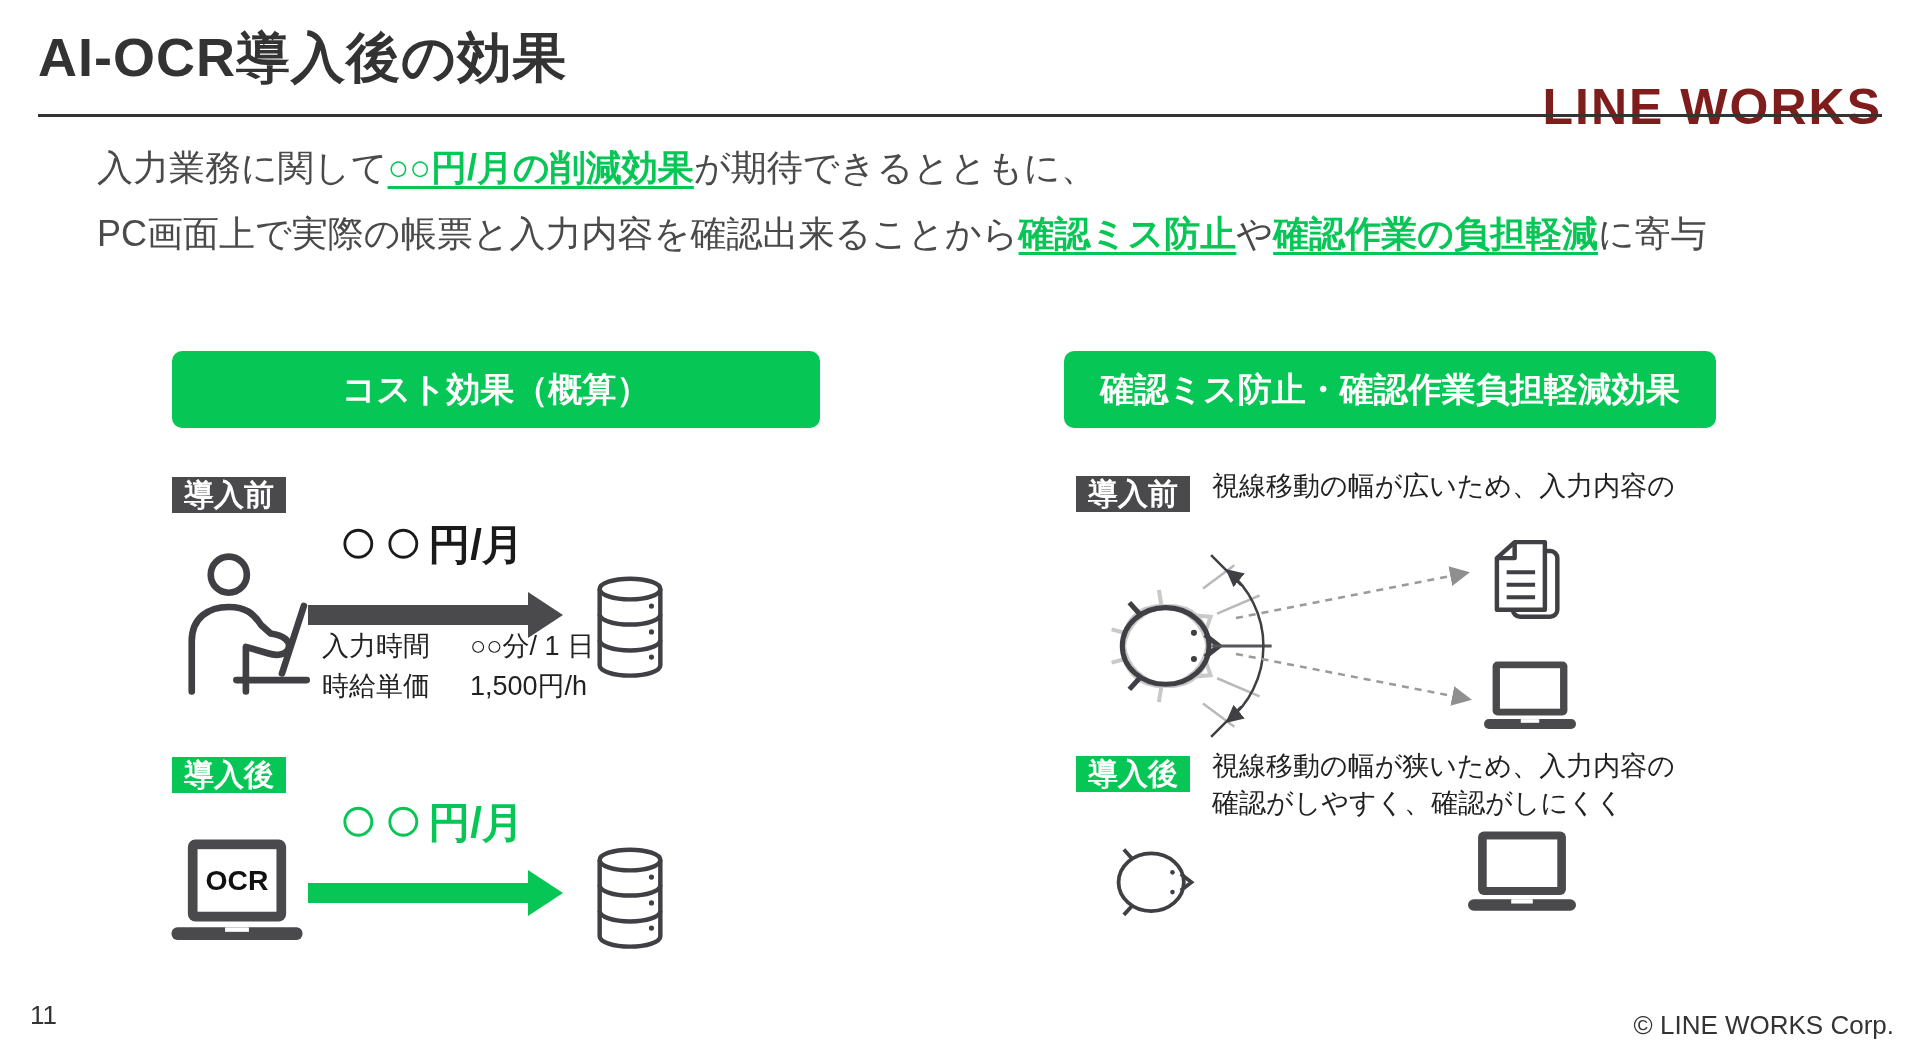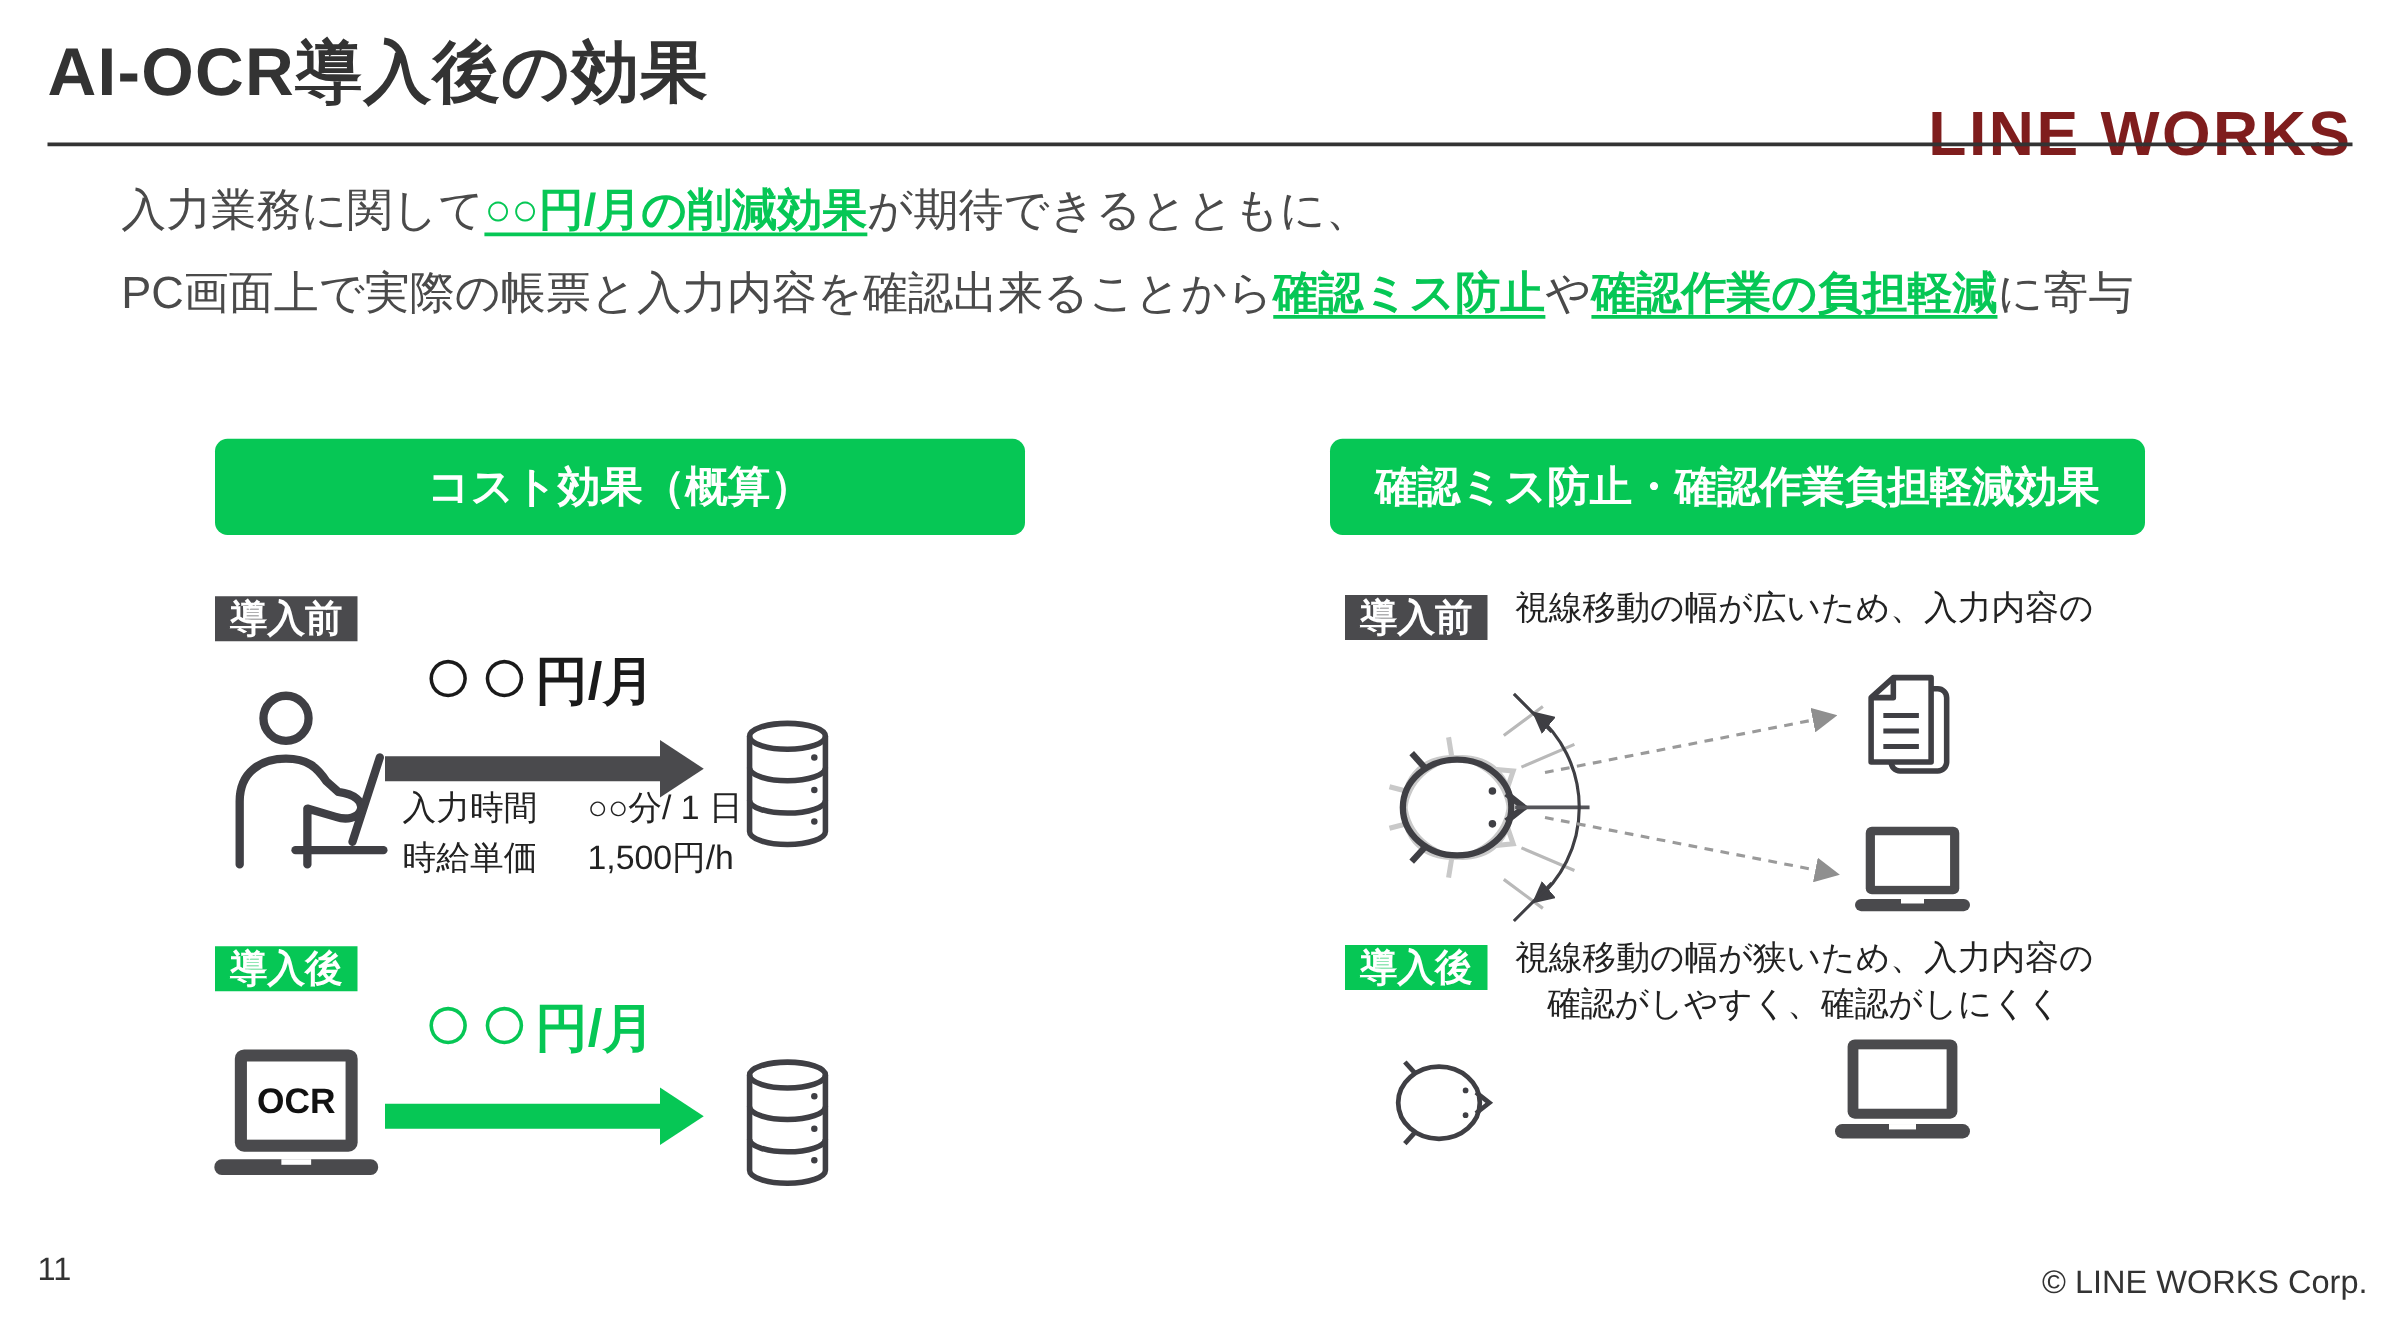--- a/index.html
+++ b/index.html
@@ -31,21 +31,21 @@
   .flow-arrow{position:absolute;width:255px;height:46px;}
   .flow-arrow .shaft{position:absolute;left:0;top:13px;width:220px;height:20px;}
   .flow-arrow .tip{position:absolute;right:0;top:0;width:0;height:0;
                    border-top:23px solid transparent;border-bottom:23px solid transparent;}
   .flow-arrow.dark .shaft{background:#4a4a4d;} .flow-arrow.dark .tip{border-left:35px solid #4a4a4d;}
   .flow-arrow.green .shaft{background:#06c755;} .flow-arrow.green .tip{border-left:35px solid #06c755;}
   
   .detail{position:absolute;left:322px;top:628px;font-size:27px;color:#222;
           display:grid;grid-template-columns:auto auto;column-gap:40px;row-gap:4px;}
   
-  .desc{position:absolute;left:1212px;font-size:27px;color:#222;line-height:37px;white-space:nowrap;text-align:center;}
+  .desc{position:absolute;left:1212px;font-size:27px;color:#222;line-height:37px;white-space:nowrap;}
   
   .page-num{position:absolute;left:30px;top:1000px;font-size:26px;color:#333;}
   .copyright{position:absolute;right:26px;top:1010px;font-size:26px;color:#333;}
   .icon{position:absolute;}
   svg text{font-family:"Liberation Sans","DejaVu Sans",sans-serif;}
 </style>
 </head>
 <body>
 
 <div class="slide">

